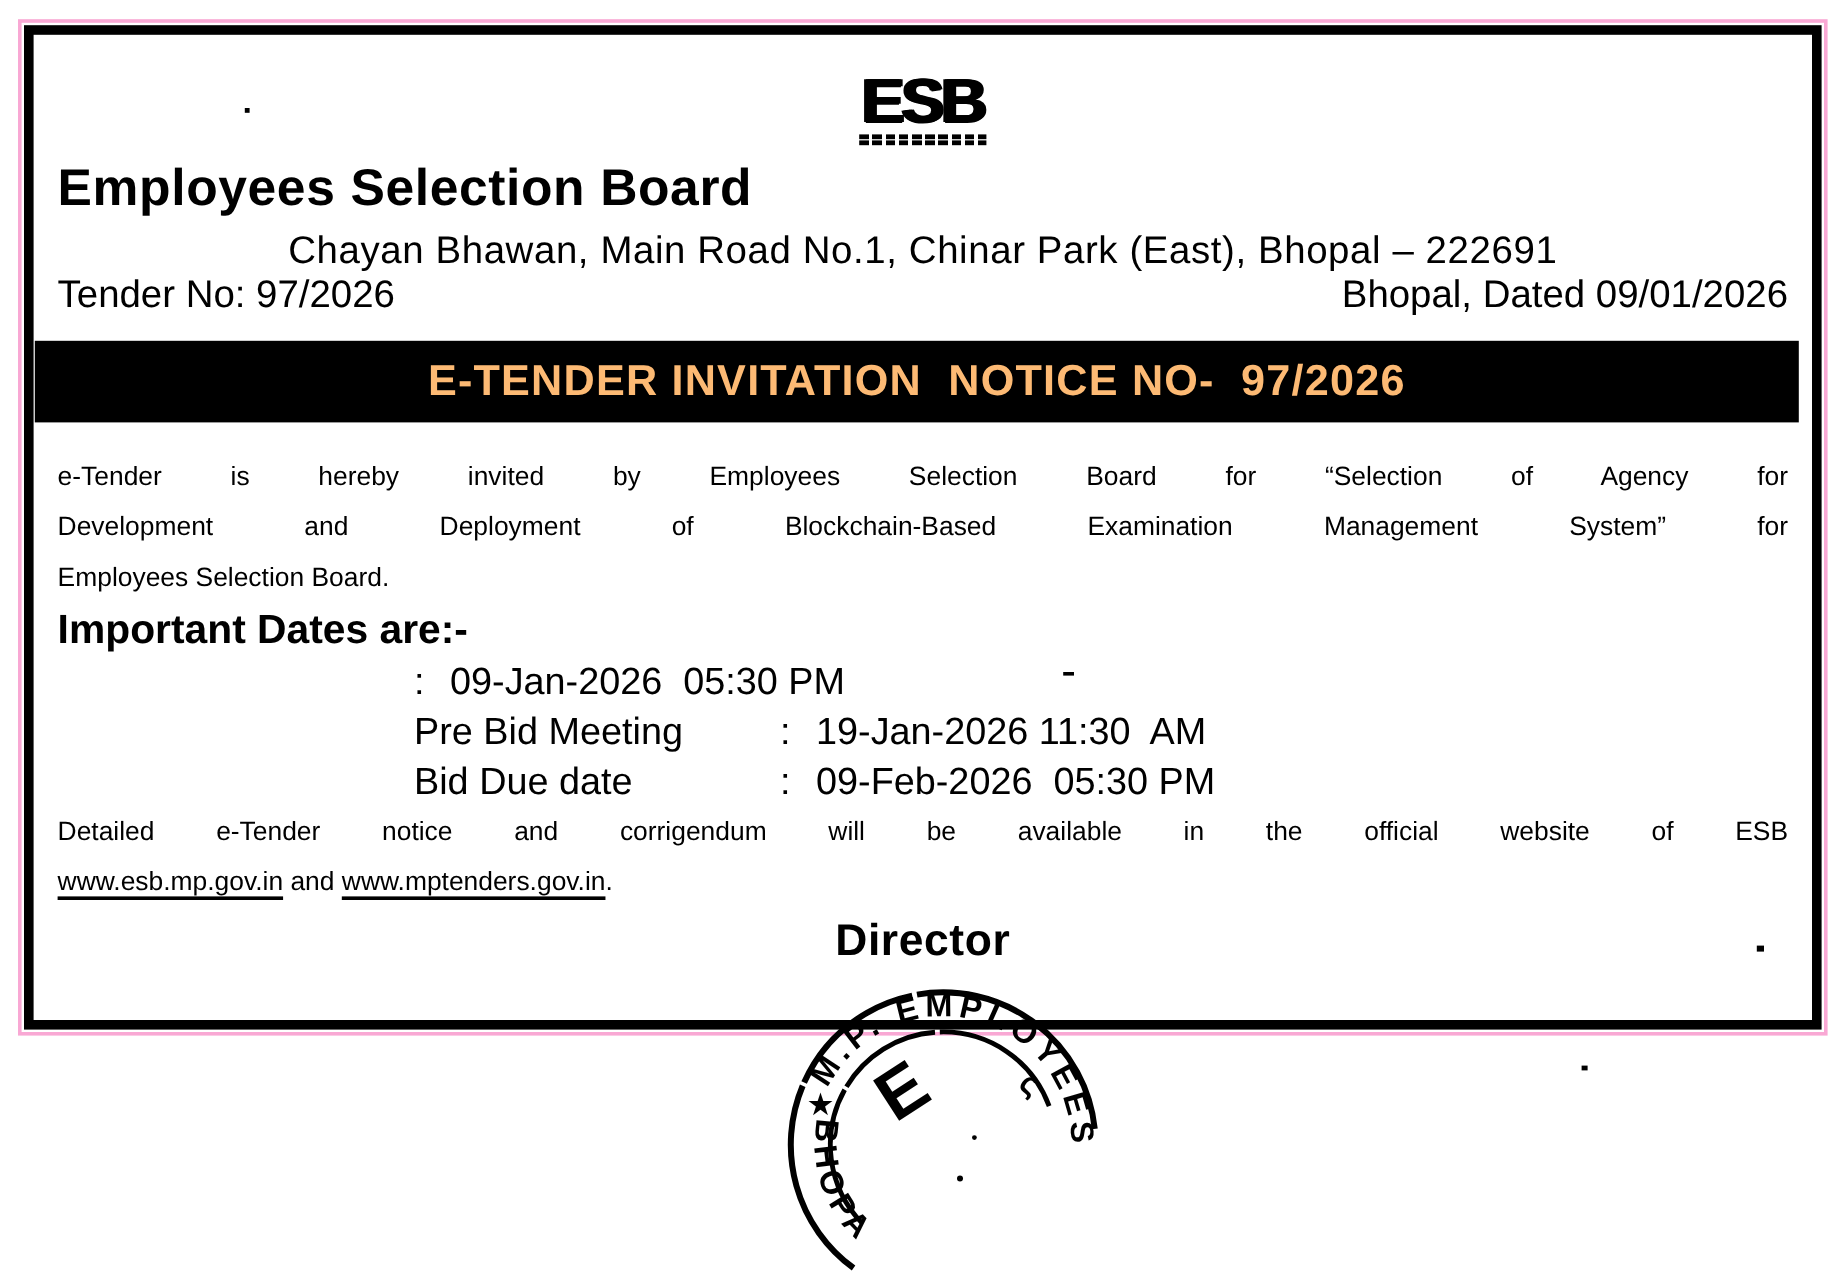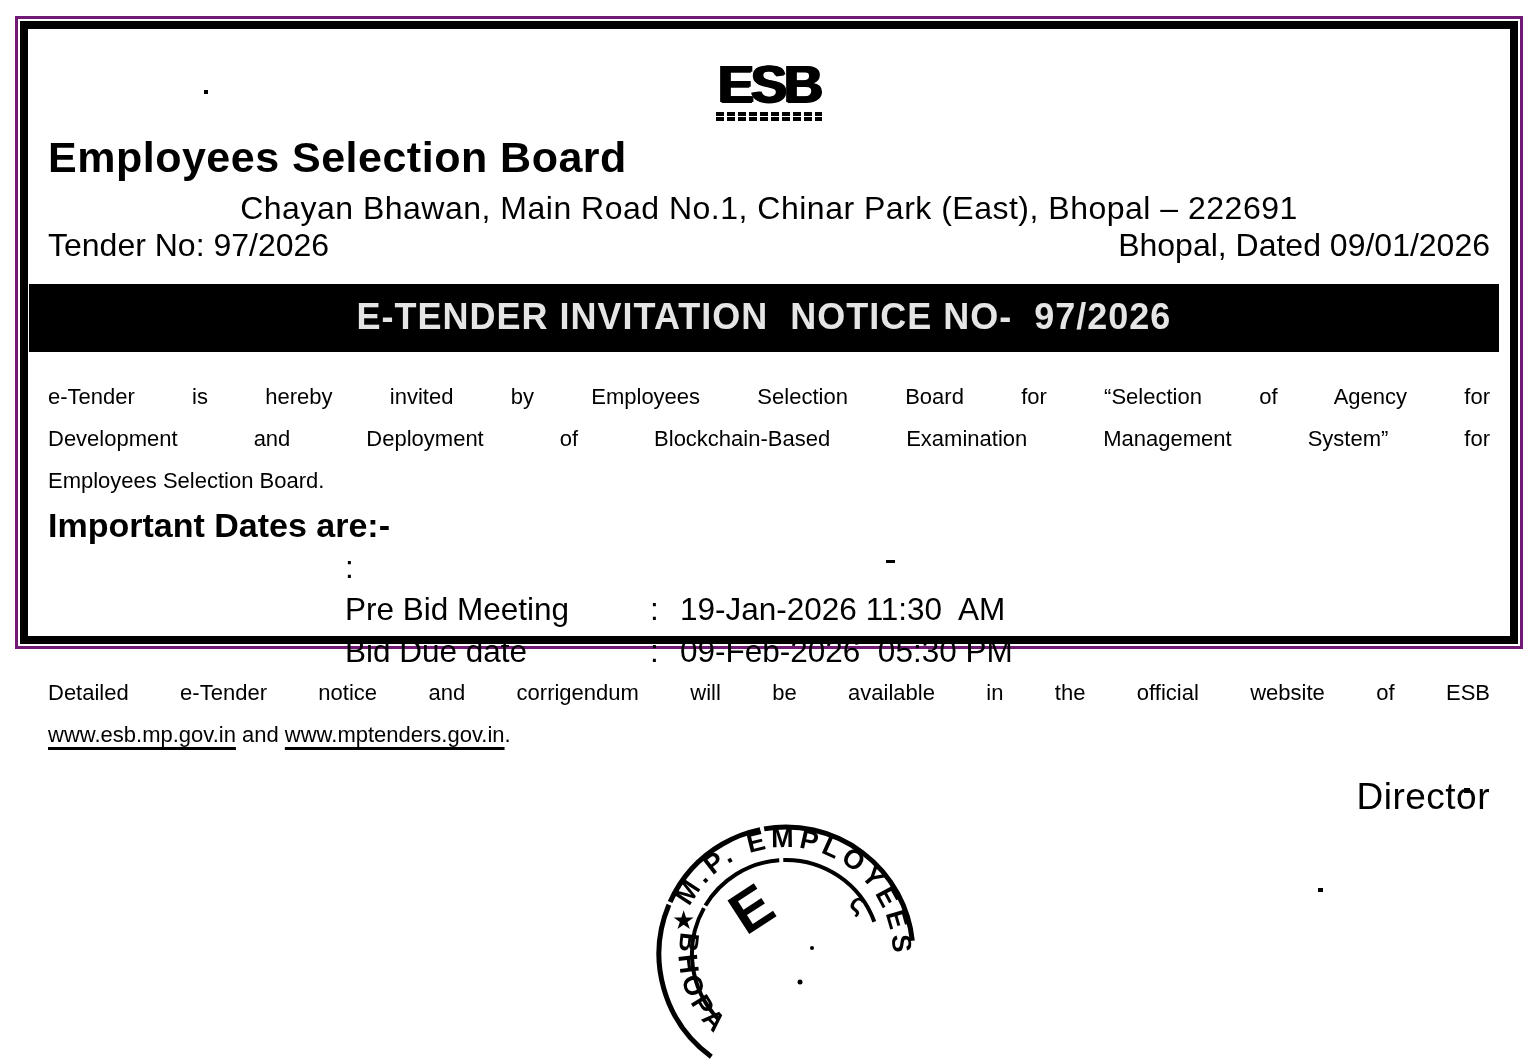--- a/index.html
+++ b/index.html
@@ -1,59 +1,59 @@
 <!DOCTYPE html>
 <html><head>
 <meta charset="utf-8">
 <style>
   * { margin:0; padding:0; box-sizing:border-box; }
   html,body { width:1535px; height:1061px; background:#fff; overflow:hidden; }
   body { position:relative; font-family:"Liberation Sans", sans-serif; color:#000;
          -webkit-font-smoothing:none; }
 
-  .frame-outer { position:absolute; left:15px; top:16px; width:1508px; height:633px;
-                 border:3px solid #701a75; }
+  .frame-outer { position:absolute; left:15px; top:16px; width:1508px; height:847px;
+                 border:3px solid #f9a8d4; }
   .frame-inner { position:absolute; left:2px; top:2px; right:2px; bottom:2px;
                  border:8px solid #000; }
   .content { position:absolute; left:0; top:0; right:0; bottom:0; padding:28px 20px 0 20px; }
 
   .logo-wrap { text-align:center; line-height:1; }
   .logo-text { display:inline-block; font-weight:bold; font-size:54px; letter-spacing:-3px;
                transform:scaleY(0.96); text-shadow:1.5px 0 0 #000, -1.5px 0 0 #000, 0 1px 0 #000; }
   .logo-bar { width:106px; height:4px; margin:1px auto 0;
               background:repeating-linear-gradient(90deg,#000 0 8px,transparent 8px 11px); }
 
   .org-name { text-align:left; font-weight:bold; font-size:43px; margin-top:12px;
               letter-spacing:0.5px; }
   .address  { text-align:center; font-size:32px; margin-top:8px; letter-spacing:0.5px; }
 
   .meta-row { display:flex; justify-content:space-between; align-items:baseline;
               font-size:32px; }
 
-  .banner { margin:20px -9px 0 -19px; background:#000; color:#e5e5e5; text-align:center;
+  .banner { margin:20px -9px 0 -19px; background:#000; color:#fdba74; text-align:center;
             font-weight:bold; font-size:36px; padding:12px 0 14px; white-space:pre;
             letter-spacing:1px; }
 
   .para { font-size:22px; line-height:42px; }
   .intro { margin-top:24px; }
   .just { text-align:justify; text-align-last:justify; }
   .dates-heading { font-weight:bold; font-size:34px; line-height:42px; margin-top:2px; }
 
   .dates-table { margin-left:297px; font-size:31.5px; line-height:42px; }
   .date-row { display:flex; }
   .date-label { width:305px; }
   .date-sep { width:30px; }
   .date-value { white-space:pre; }
 
   .avail-line2 { }
   .doc-link { text-decoration:underline; text-decoration-thickness:3px;
               text-underline-offset:5px; }
 
-  .director { text-align:right; font-weight:normal; font-size:37px; line-height:40px;
-              margin-top:21px; letter-spacing:0.5px; }
+  .director { text-align:center; font-weight:bold; font-size:37px; line-height:40px;
+              margin-top:8px; letter-spacing:0.5px; }
 
   .stamp { position:absolute; left:628px; top:786px; width:332px; height:275px; }
   .stamp svg { overflow:visible; }
   .stamp text { font-family:"Liberation Sans", sans-serif; fill:#000; }
 
   .speck { position:absolute; background:#000; }
   .speck-a { left:204px; top:90px;  width:4px; height:4px; }
   .speck-b { left:886px; top:560px; width:9px; height:3px; }
   .speck-c { left:905px; top:318px; width:4px; height:3px; }
   .speck-d { left:1464px; top:788px; width:6px; height:5px; }
@@ -86,20 +86,21 @@
         <div class="just">e-Tender is hereby invited by Employees Selection Board for “Selection of Agency for</div>
         <div class="just">Development and Deployment of Blockchain-Based Examination Management System” for</div>
         <div>Employees Selection Board.</div>
       </div>
 
       <div class="dates-heading">Important Dates are:-</div>
 
       <div class="dates-table">
         <div class="date-row">
           <span class="date-sep">:</span>
+          <span class="date-value">09-Jan-2026  05:30 PM</span>
         </div>
         <div class="date-row">
           <span class="date-label">Pre Bid Meeting</span>
           <span class="date-sep">:</span>
           <span class="date-value">19-Jan-2026 11:30  AM</span>
         </div>
         <div class="date-row">
           <span class="date-label">Bid Due date</span>
           <span class="date-sep">:</span>
           <span class="date-value">09-Feb-2026  05:30 PM</span>

